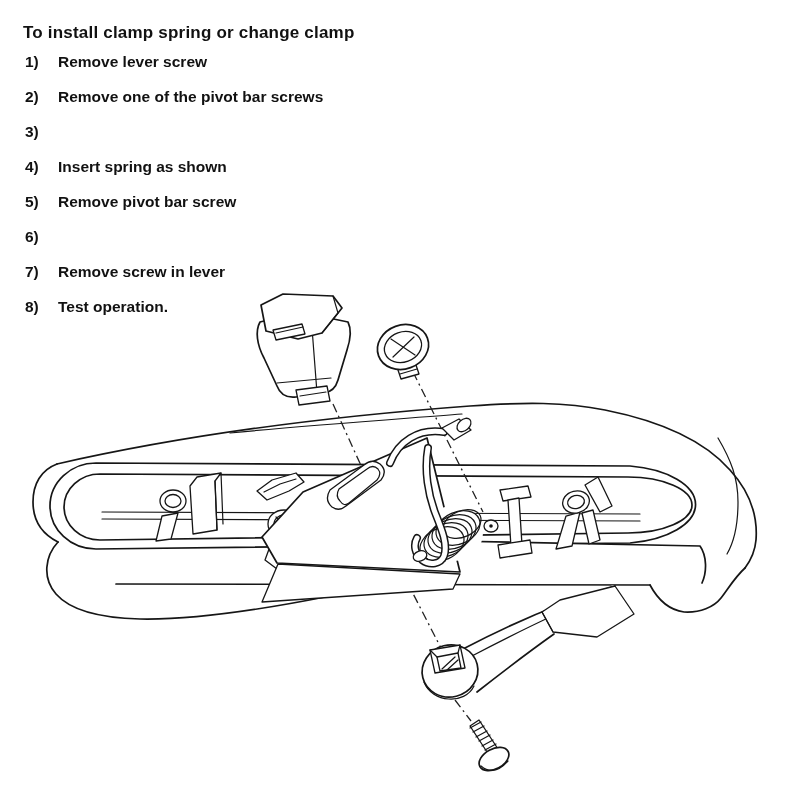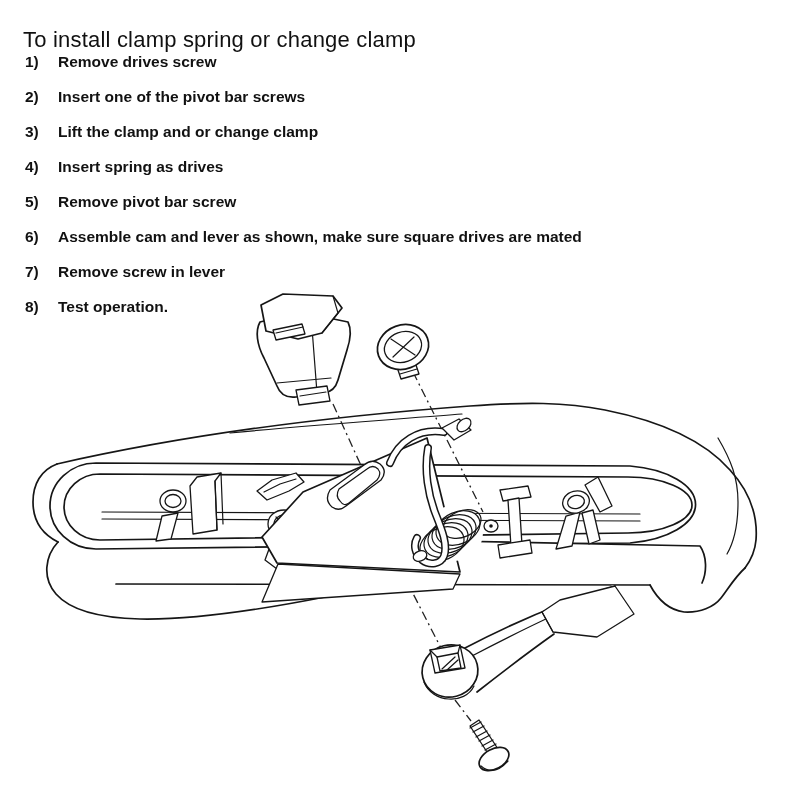--- a/index.html
+++ b/index.html
@@ -1,18 +1,18 @@
 <!DOCTYPE html>
 <html><head>
 <meta charset="utf-8">
 <style>
   html,body{margin:0;padding:0;background:#ffffff;}
   body{width:800px;height:800px;position:relative;overflow:hidden;
        font-family:"Liberation Sans","DejaVu Sans",sans-serif;color:#111;}
-  .page-title{position:absolute;left:23px;top:12px;font-size:22px;font-weight:normal;
+  .page-title{position:absolute;left:23px;top:12px;font-size:17px;font-weight:bold;
               letter-spacing:0.2px;white-space:nowrap;}
   .steps{position:absolute;left:25px;top:53px;}
   .step{display:flex;height:35px;align-items:flex-start;}
   .step .num{width:33px;font-size:15.5px;font-weight:bold;flex:0 0 33px;}
   .step .txt{font-size:15.5px;font-weight:bold;white-space:nowrap;}
   .diagram{position:absolute;left:0;top:0;width:800px;height:800px;}
   svg .ln{fill:none;stroke:#161616;stroke-width:1.7;stroke-linecap:round;stroke-linejoin:round;}
   svg .fn{fill:#ffffff;stroke:#161616;stroke-width:1.7;stroke-linejoin:round;}
   svg .fn2{fill:#ffffff;stroke:#161616;stroke-width:1.3;stroke-linejoin:round;}
   svg .thin{fill:none;stroke:#161616;stroke-width:1.2;stroke-linecap:round;}
@@ -22,41 +22,39 @@
   svg .mask{fill:#ffffff;stroke:none;}
 </style>
 </head>
 <body>
 
 <h1 class="page-title">To install clamp spring or change clamp</h1>
 
 <div class="steps">
   <div class="step">
       <span class="num">1)</span>
-      <span class="txt">Remove drives screw</span>
+      <span class="txt">Remove lever screw</span>
     </div>
   <div class="step">
       <span class="num">2)</span>
-      <span class="txt">Insert one of the pivot bar screws</span>
+      <span class="txt">Remove one of the pivot bar screws</span>
     </div>
   <div class="step">
       <span class="num">3)</span>
-      <span class="txt">Lift the clamp and or change clamp</span>
     </div>
   <div class="step">
       <span class="num">4)</span>
-      <span class="txt">Insert spring as drives</span>
+      <span class="txt">Insert spring as shown</span>
     </div>
   <div class="step">
       <span class="num">5)</span>
       <span class="txt">Remove pivot bar screw</span>
     </div>
   <div class="step">
       <span class="num">6)</span>
-      <span class="txt">Assemble cam and lever as shown, make sure square drives are mated</span>
     </div>
   <div class="step">
       <span class="num">7)</span>
       <span class="txt">Remove screw in lever</span>
     </div>
   <div class="step">
       <span class="num">8)</span>
       <span class="txt">Test operation.</span>
     </div>
 </div>

